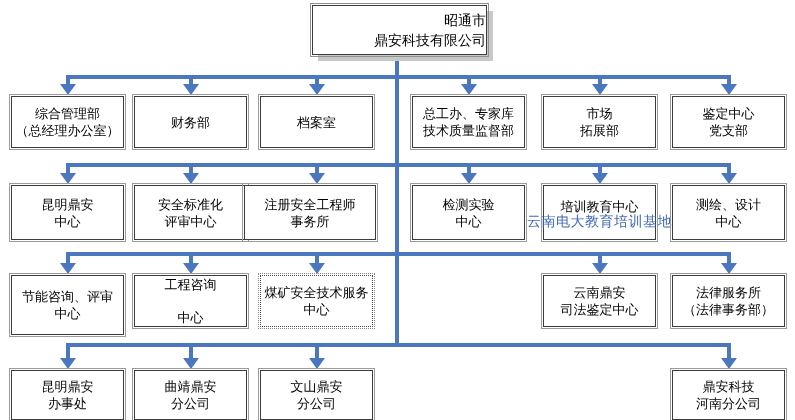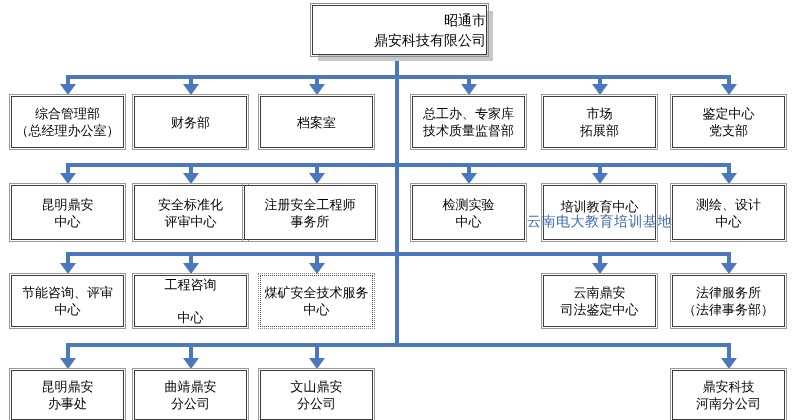--- a/index.html
+++ b/index.html
@@ -186,21 +186,21 @@
       <span class="ln">中心</span>
     </div>
     <div class="node" style="left: 543px; top: 185px; width: 113px; height: 55px;">
       <span class="ln">培训教育中心</span>
       <span class="sub">云南电大教育培训基地</span>
     </div>
     <div class="node" style="left: 672px; top: 185px; width: 113px; height: 55px;">
       <span class="ln">测绘、设计</span>
       <span class="ln">中心</span>
     </div>
-    <div class="node" style="left: 11px; top: 275px; width: 113px; height: 52px;">
+    <div class="node" style="left: 11px; top: 275px; width: 113px; height: 60px;">
       <span class="ln">节能咨询、评审</span>
       <span class="ln">中心</span>
     </div>
     <div class="node" style="left: 134px; top: 275px; width: 113px; height: 52px; justify-content: space-between;">
       <span class="ln">工程咨询</span>
       <span class="ln">中心</span>
     </div>
     <div class="node selected" style="left: 260px; top: 275px; width: 113px; height: 52px;">
       <span class="ln">煤矿安全技术服务</span>
       <span class="ln">中心</span>

